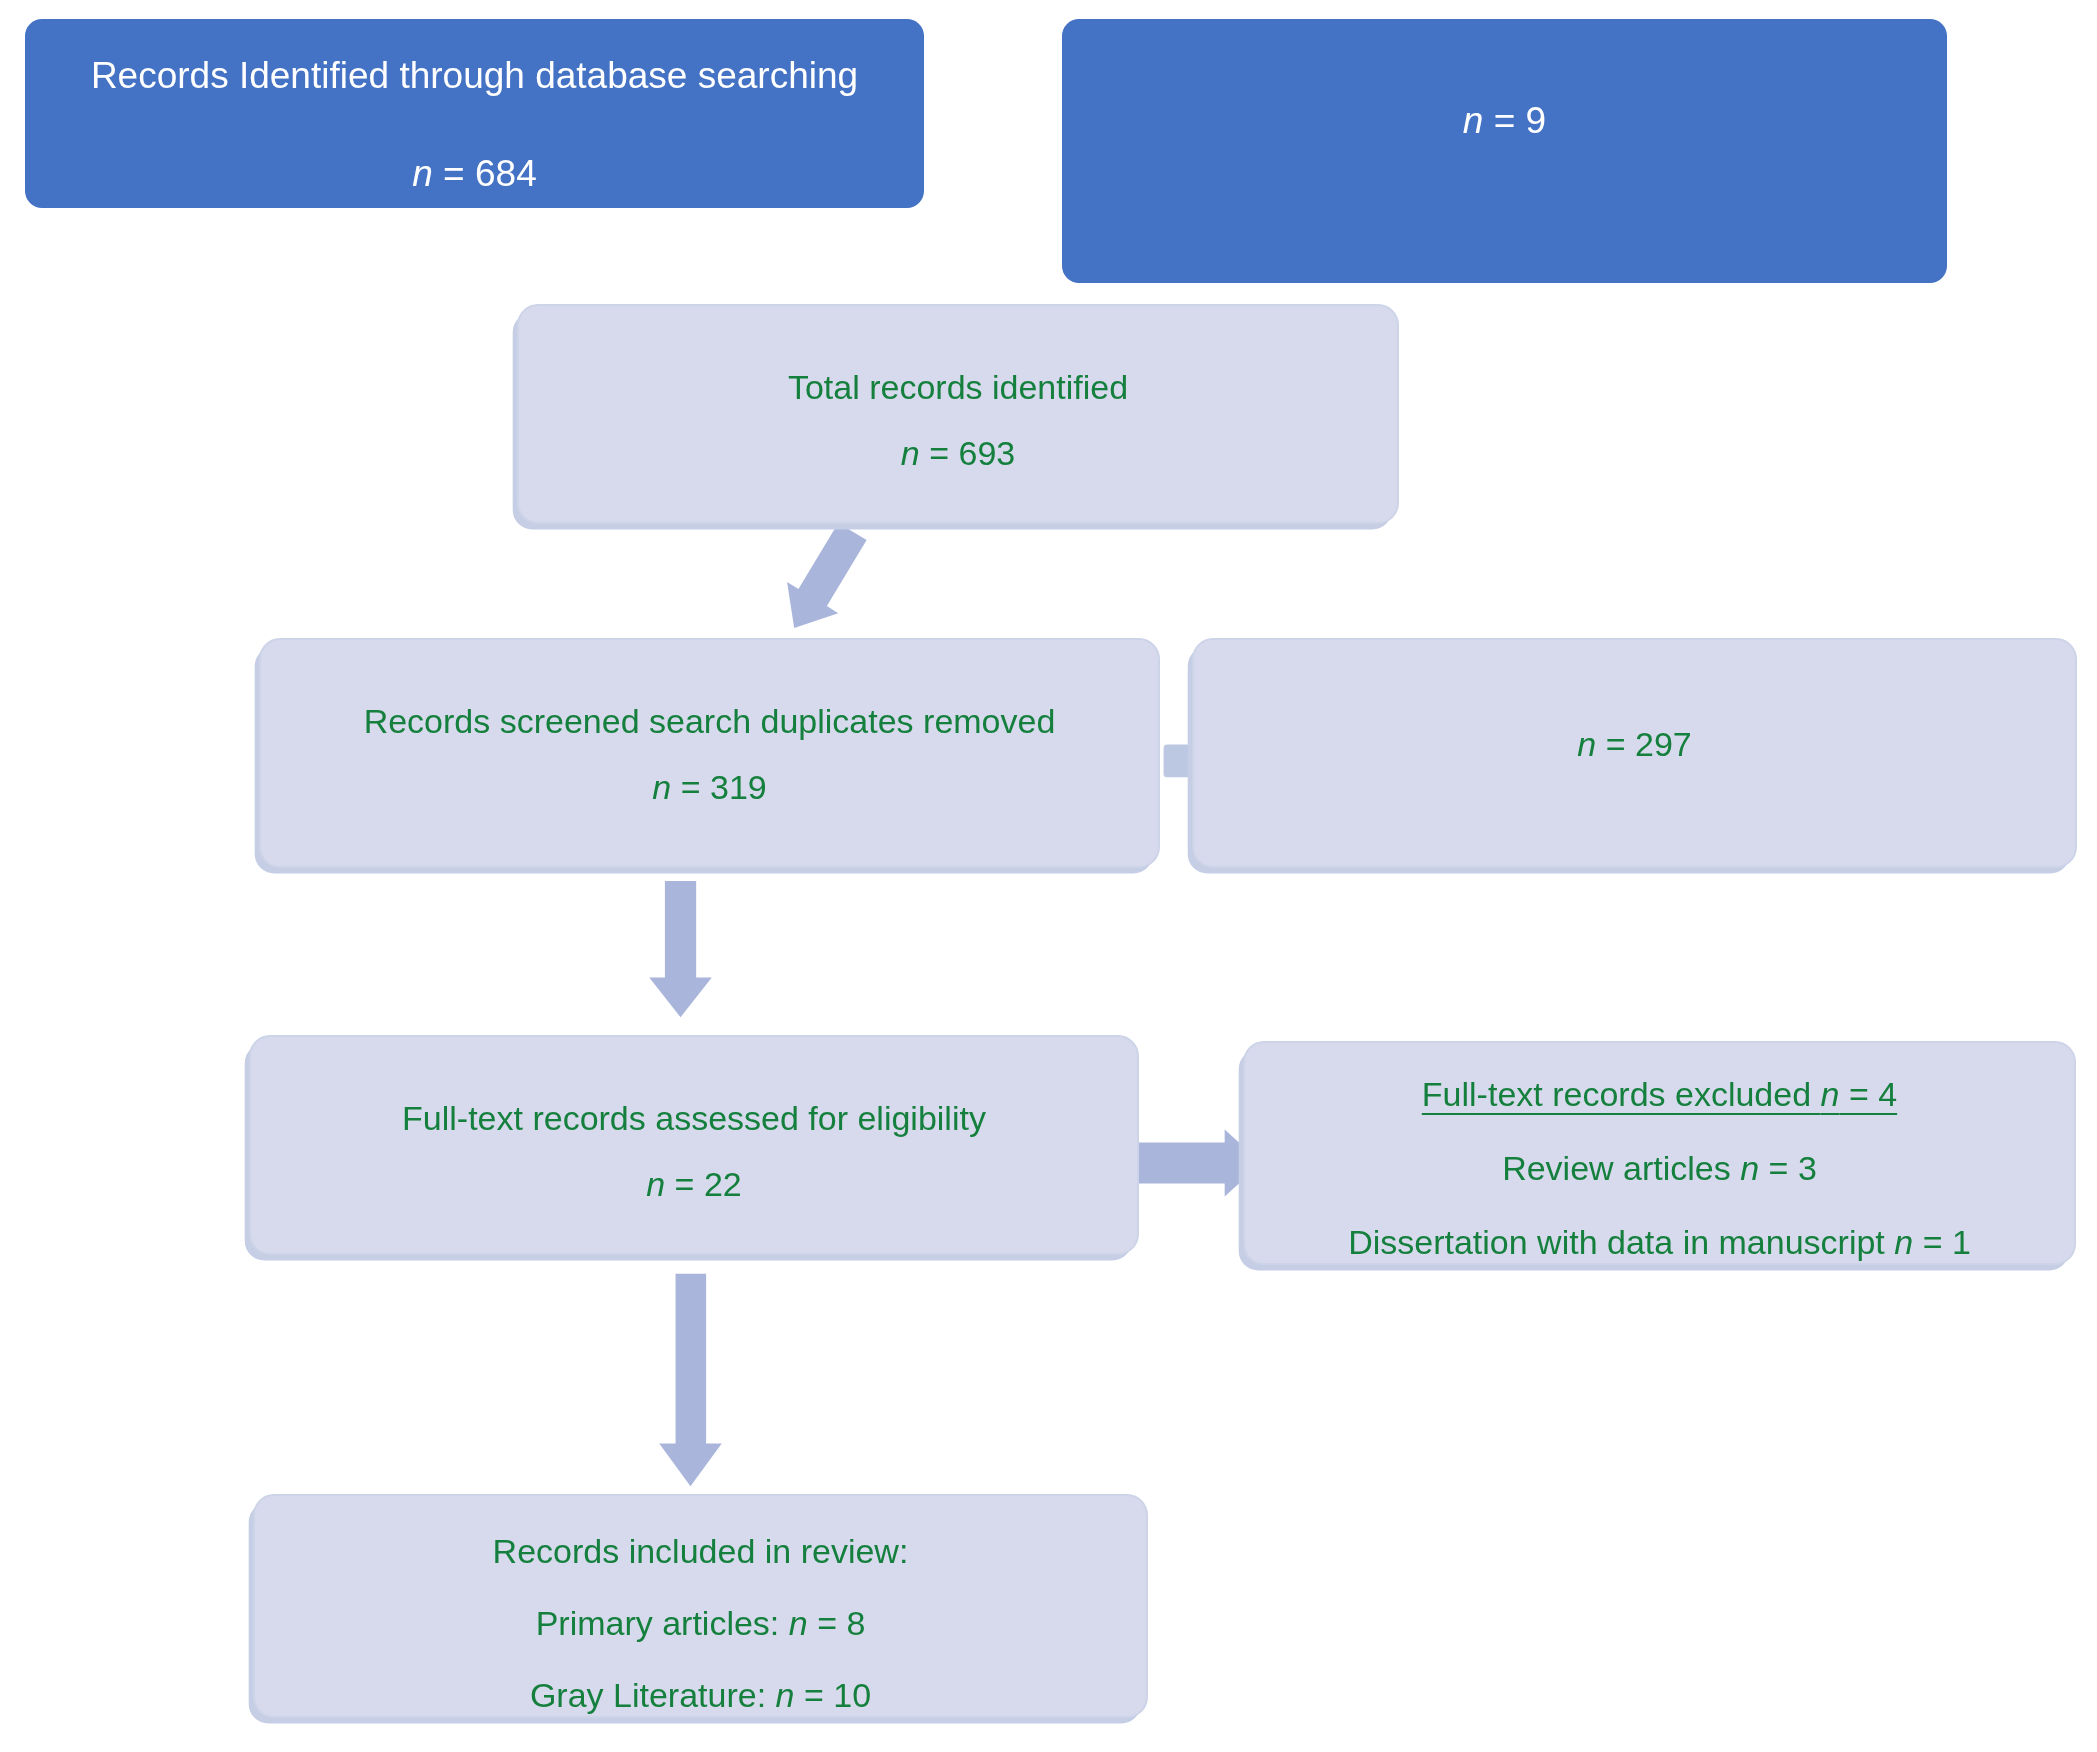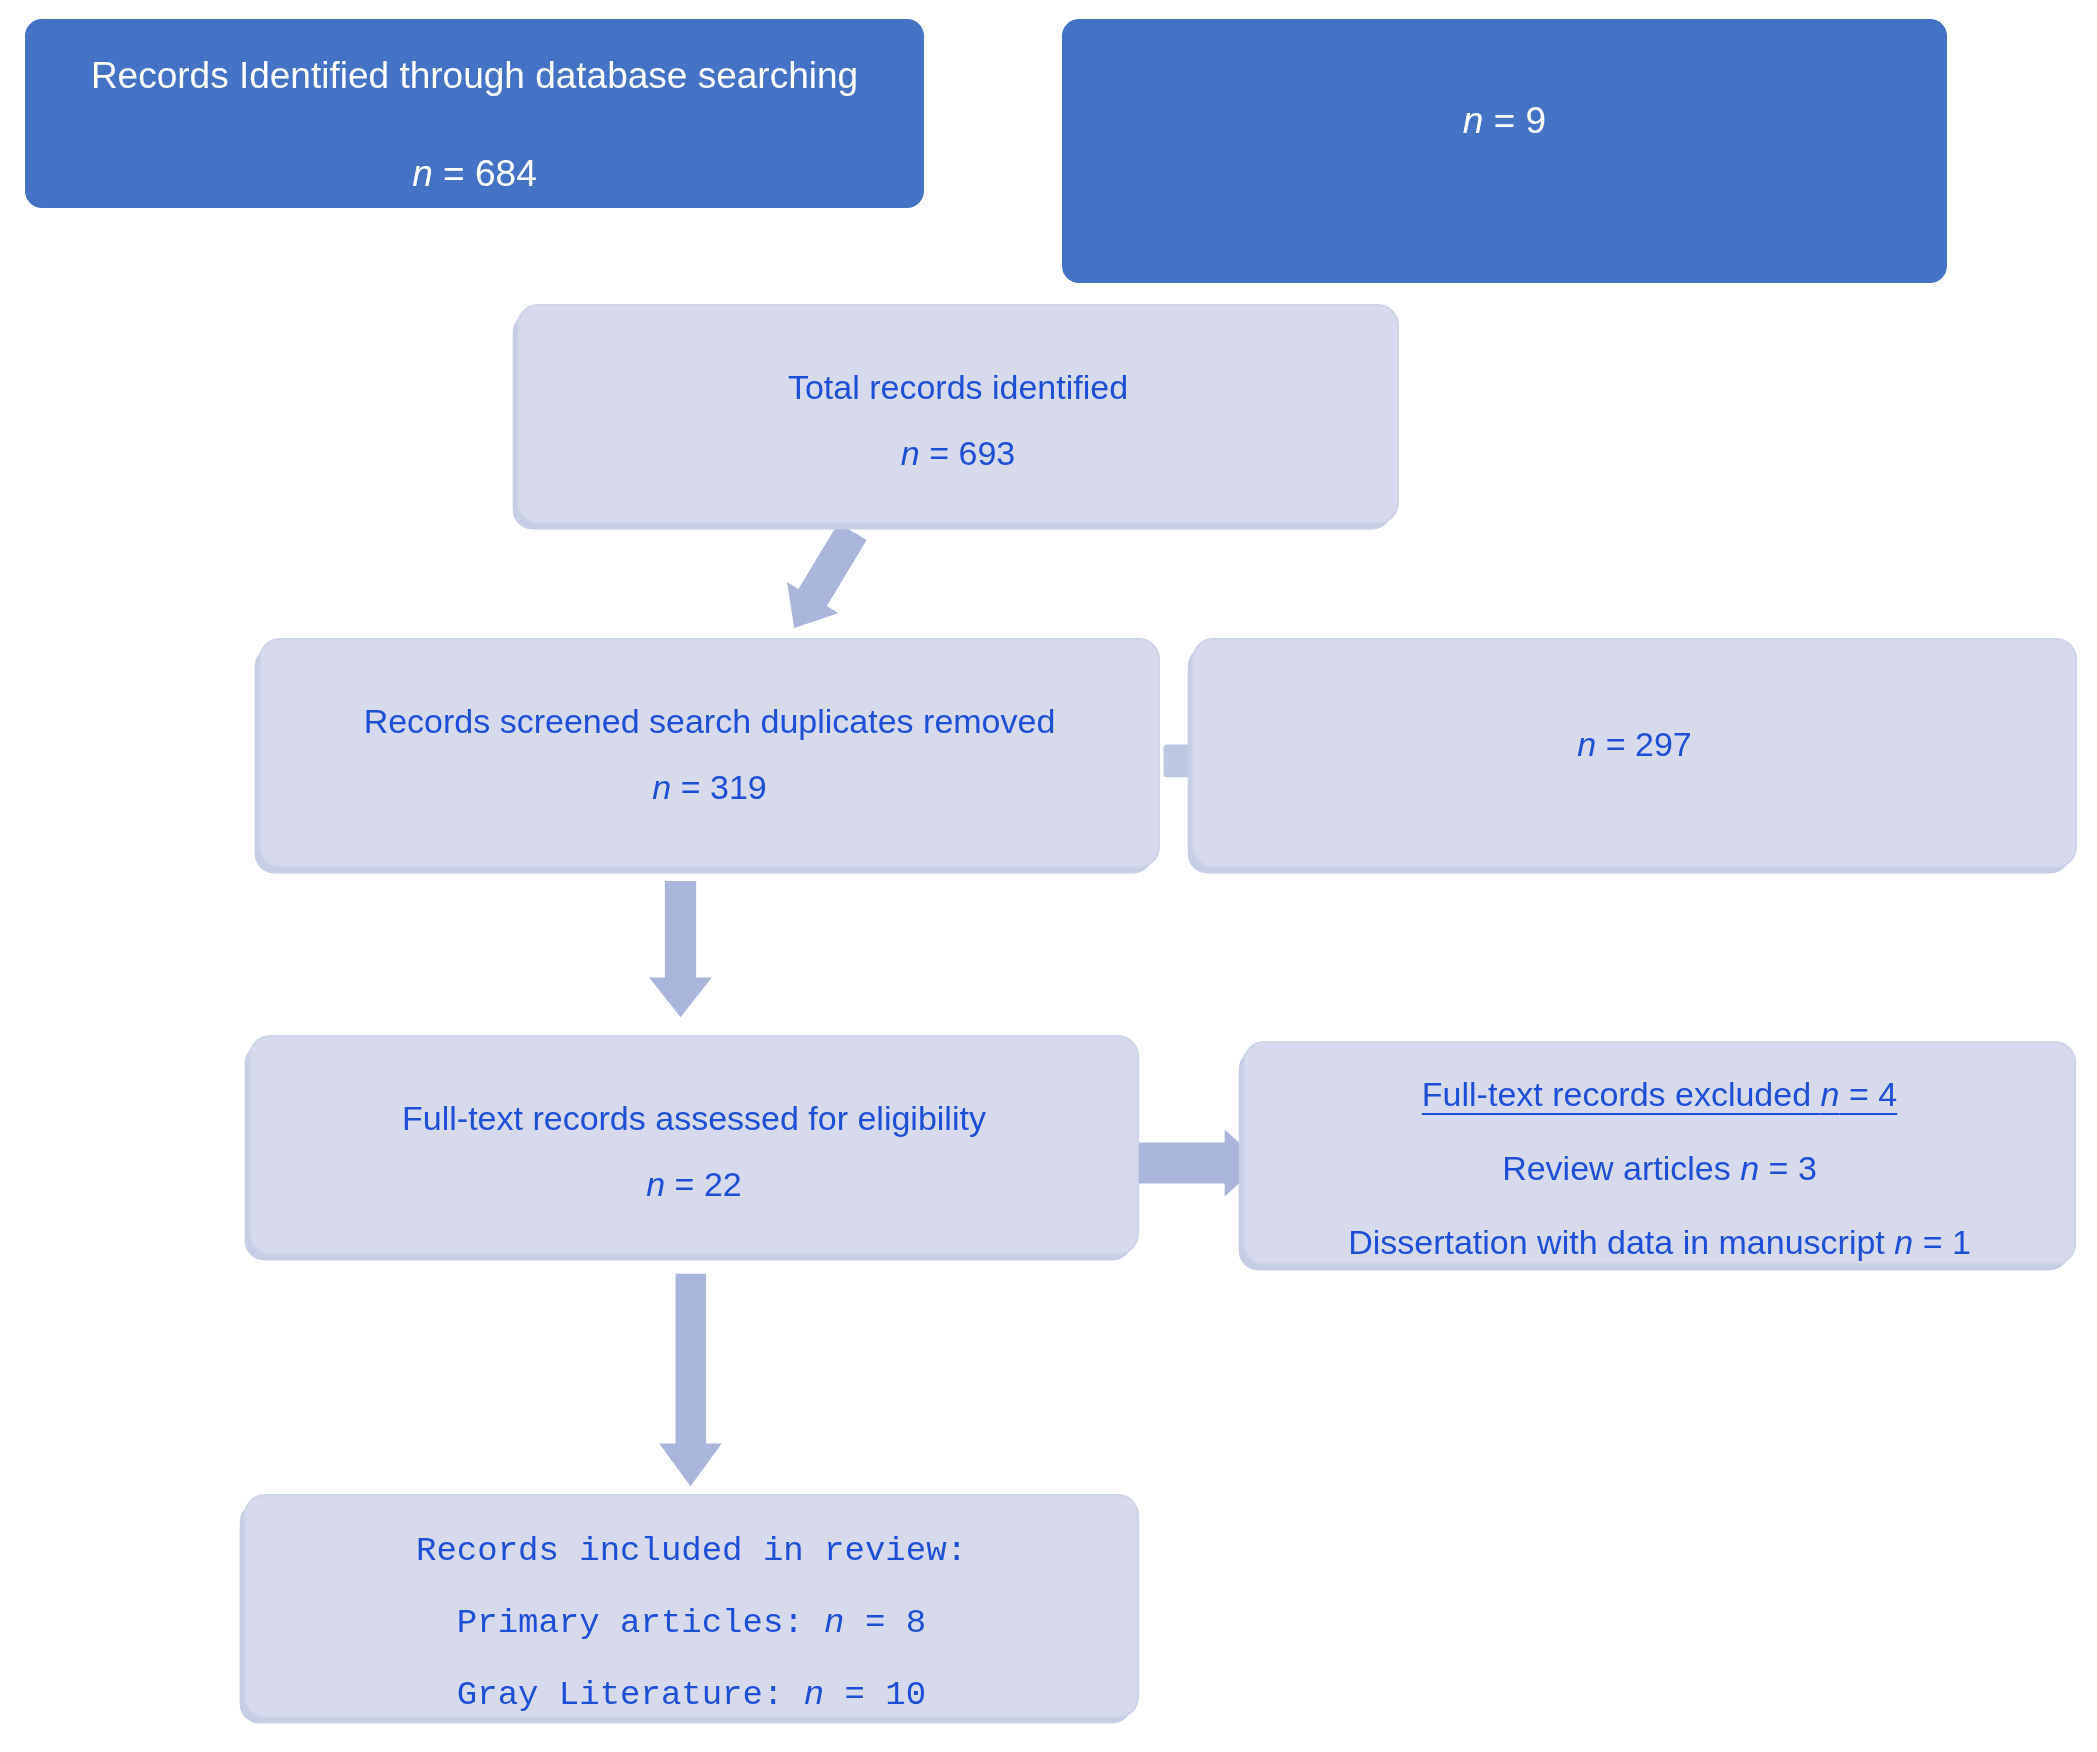--- a/index.html
+++ b/index.html
@@ -29,21 +29,21 @@
     color: #ffffff;
     font-size: 37px;
     line-height: 1.42;
     padding-top: 31px;
   }
   .box-light {
     background: #d6daec;
     border: 2.1px solid #cdd4e8;
     border-radius: 21px;
     box-shadow: -5.7px 7px 0 -1.4px #c6cee5;
-    color: #1d4ed8;
+    color: #15803d;
     font-size: 34px;
     line-height: 1.25;
     padding-top: 60px;
   }
   .box-light.multiline {
     padding-top: 30px;
     justify-content: space-between;
   }
   .dark-title {
     max-width: 796px;
@@ -114,20 +114,20 @@
     <div>Full-text records assessed for eligibility</div>
     <div class="count-line"><i>n</i> = 22</div>
   </div>
 
   <div class="box box-light multiline" style="left:1243px; top:1041px; width:833px; height:224px;">
     <div class="stack-line first underlined">Full-text records excluded <i>n</i> = 4</div>
     <div class="stack-line">Review articles <i>n</i> = 3</div>
     <div class="stack-line">Dissertation with data in manuscript <i>n</i> = 1</div>
   </div>
 
-  <div class="box box-light multiline" style="left:244px; top:1494px; width:895px; height:224px; padding-top:34px;font-family:Liberation Mono, monospace;">
+  <div class="box box-light multiline" style="left:253px; top:1494px; width:895px; height:224px; padding-top:34px;">
     <div class="stack-line first">Records included in review:</div>
     <div class="stack-line">Primary articles: <i>n</i> = 8</div>
     <div class="stack-line">Gray Literature: <i>n</i> = 10</div>
   </div>
 
 </div>
 
 
 </body></html>

